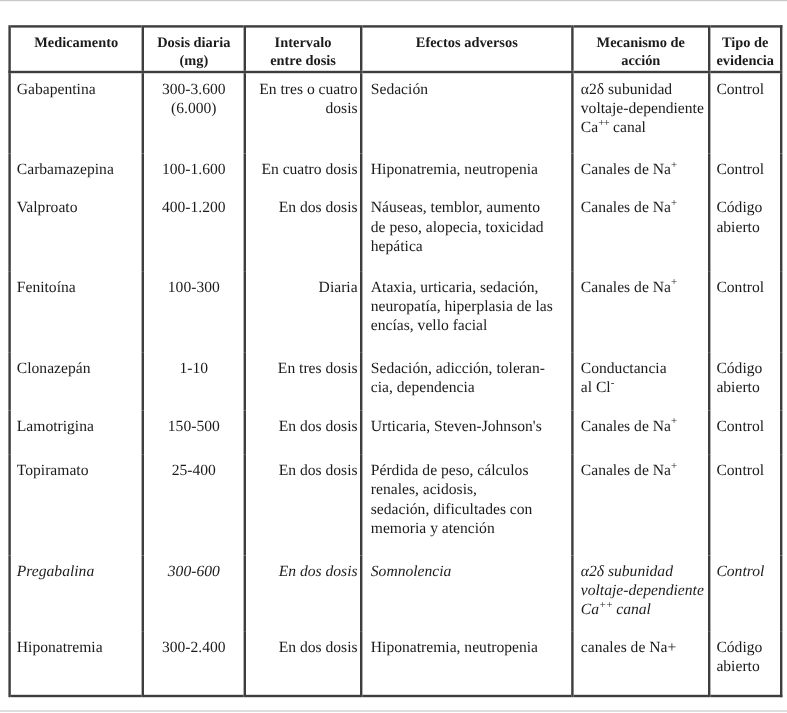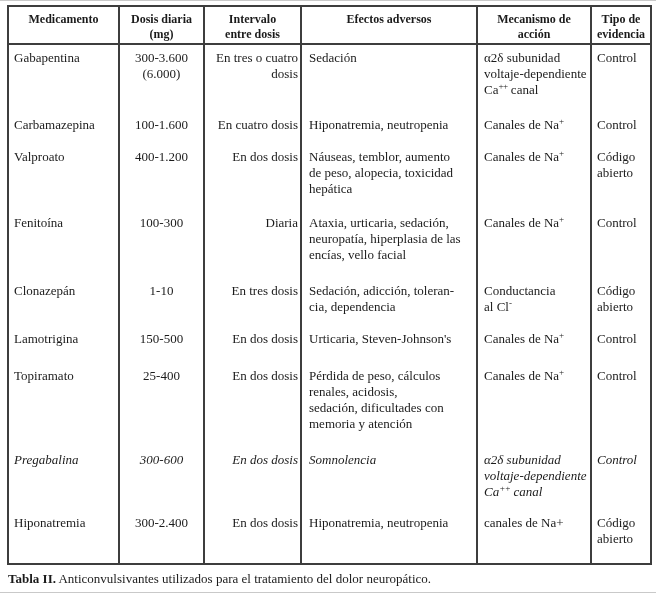--- a/index.html
+++ b/index.html
@@ -18,21 +18,21 @@
     width: 656px;
     height: 1px;
     background: #c9c9c9;
   }
   .hrule.top { top: 0; }
   .hrule.bottom { top: 592px; }
 
   table.meds {
     position: absolute;
     left: 7px;
-    top: 5px;
+    top: 21px;
     width: 643px;
     border-collapse: collapse;
     table-layout: fixed;
     border: 2px solid #3d3d3d;
   }
   .meds col.c1 { width: 111px; }
   .meds col.c2 { width: 85px; }
   .meds col.c3 { width: 97px; }
   .meds col.c4 { width: 176px; }
   .meds col.c5 { width: 114px; }
@@ -207,17 +207,16 @@
         <td class="c-dose">300-2.400</td>
         <td class="c-int">En dos dosis</td>
         <td class="c-eff">Hiponatremia, neutropenia</td>
         <td class="c-mech">canales de Na+</td>
         <td class="c-ev">Código
 abierto</td>
       </tr>
     </tbody>
   </table>
 
-  <p class="caption"><span class="cap-label">Tabla II.</span><span> Anticonvulsivantes utilizados para el tratamiento del dolor neuropático.</span></p>
 
   <div class="hrule bottom"></div>
 
 </div>
 
 </body></html>

